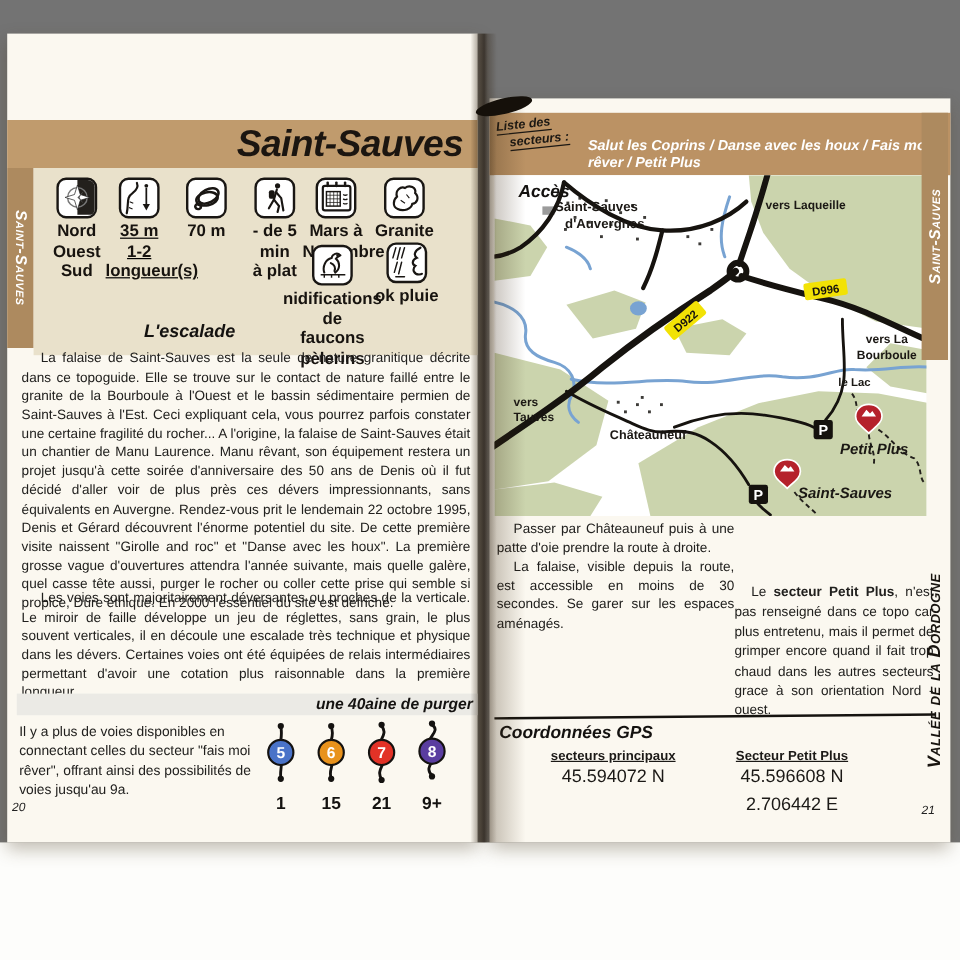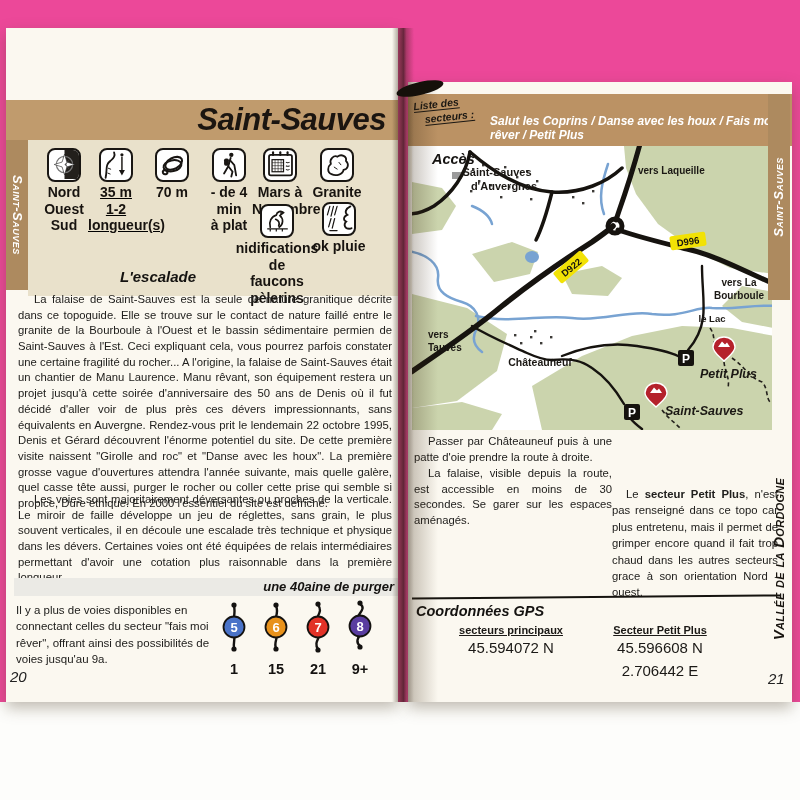--- a/index.html
+++ b/index.html
@@ -1,17 +1,17 @@
 <!DOCTYPE html>
 <html><head>
 <meta charset="utf-8">
 <style>
   html,body{margin:0;padding:0;width:800px;height:800px;overflow:hidden;background:#fdfdfb;}
   *{box-sizing:border-box;font-family:"Liberation Sans",sans-serif;}
-  .stage{position:absolute;inset:0;width:800px;height:702px;background:#ec4899;}
+  .stage{position:absolute;inset:0;width:800px;height:702px;background:#737373;}
   .page{position:absolute;background:#fbf8f0;box-shadow:0 6px 14px rgba(80,65,40,.35);}
   #left-page{left:6px;top:28px;width:392px;height:674px;}
   #right-page{left:408px;top:82px;width:384px;height:620px;}
   .title{position:absolute;left:0;top:72px;width:100%;height:40px;background:#c09b6d;
          font-style:italic;font-weight:bold;font-size:31px;line-height:40px;text-align:right;
          padding-right:12px;color:#1b1510;letter-spacing:-.5px;}
   .ltab{position:absolute;left:0;top:112px;width:22px;height:150px;background:#ad8a5f;
         writing-mode:vertical-rl;text-align:center;color:#fff;font-style:italic;font-weight:bold;
         font-variant:small-caps;font-size:13px;letter-spacing:.5px;line-height:22px;}
   .panel{position:absolute;left:22px;top:112px;width:370px;height:156px;background:#e9e1cb;}
@@ -19,21 +19,21 @@
   .ibox{width:34px;height:34px;background:#fff;border:2.5px solid #191613;border-radius:8px;
         margin:0 auto;overflow:hidden;}
   .ilab{margin-top:2px;font-size:14px;font-weight:bold;line-height:1.18;color:#17130f;white-space:pre-line;}
   .pknote{position:absolute;left:26px;top:94px;width:180px;font-size:9.5px;font-weight:bold;
           line-height:1.3;color:#17130f;white-space:pre-line;}
   .h-esc{position:absolute;left:114px;top:240px;font-size:15px;font-weight:bold;font-style:italic;color:#141210;}
   .para{position:absolute;font-size:11.3px;line-height:1.39;color:#21201e;text-align:justify;}
   .grayband{position:absolute;left:8px;top:550px;width:384px;height:18px;background:#ebeae5;}
   .h-voies{position:absolute;right:4px;top:550px;font-size:13px;font-weight:bold;font-style:italic;color:#141210;line-height:18px;}
   .routes-note{position:absolute;left:10px;top:574px;width:200px;font-size:11.5px;line-height:1.42;color:#21201e;}
-  .pnum{position:absolute;font-style:italic;font-size:15px;color:#222;}
+  .pnum{position:absolute;font-style:italic;font-size:10px;color:#222;}
   .rband{position:absolute;left:0;top:12px;width:100%;height:52px;background:#bb9264;}
   .liste{position:absolute;left:6px;top:15px;transform:rotate(-6deg);color:#1a1713;}
   .liste span{display:block;font-size:10.5px;font-weight:bold;font-style:italic;border-bottom:1.2px solid #1a1713;width:max-content;}
   .liste span:last-child{margin-left:10px;margin-top:1px;}
   .sectors{position:absolute;left:82px;top:32px;width:300px;color:#fff;font-style:italic;font-weight:bold;font-size:12px;}
   .mapbox{position:absolute;left:4px;top:64px;width:360px;height:284px;background:#ffffff;}
   .rtab{position:absolute;left:676px;top:186px;width:206px;height:22px;background:#ad8a5f;
         transform:rotate(-90deg);text-align:center;color:#fff;font-style:italic;font-weight:bold;
         font-variant:small-caps;font-size:13px;line-height:22px;letter-spacing:.5px;}
   .vtab{position:absolute;left:676px;top:546px;width:206px;height:26px;transform:rotate(-90deg);
@@ -107,21 +107,21 @@
           <svg width="29" height="29" viewBox="0 0 48 48">
             <g stroke="#191613" stroke-width="3" stroke-linecap="round" fill="none">
               <circle cx="27" cy="8" r="3.6" fill="#191613" stroke="none"></circle>
               <path d="M26,13 L22,27"></path>
               <rect x="15" y="14" width="8" height="12" rx="3" fill="#191613" stroke="none"></rect>
               <path d="M22,27 L15,39 M22,27 L29,36 L27,44"></path>
               <path d="M25,17 L32,25 M32,25 L35,42"></path>
             </g>
           </svg>
         </div>
-        <div class="ilab">- de 4 min
+        <div class="ilab">- de 5 min
 à plat</div>
       </div>
       <div class="icol" style="left:224px;top:8px;width:56px;">
         <div class="ibox">
           <svg width="29" height="29" viewBox="0 0 48 48">
             <rect x="10" y="2" width="3.4" height="8" rx="1.6" fill="#191613"></rect>
             <rect x="22" y="2" width="3.4" height="8" rx="1.6" fill="#191613"></rect>
             <rect x="34" y="2" width="3.4" height="8" rx="1.6" fill="#191613"></rect>
             <rect x="5" y="8" width="38" height="34" rx="3" fill="none" stroke="#191613" stroke-width="3"></rect>
             <rect x="10" y="16" width="19" height="20" fill="none" stroke="#191613" stroke-width="2"></rect>

